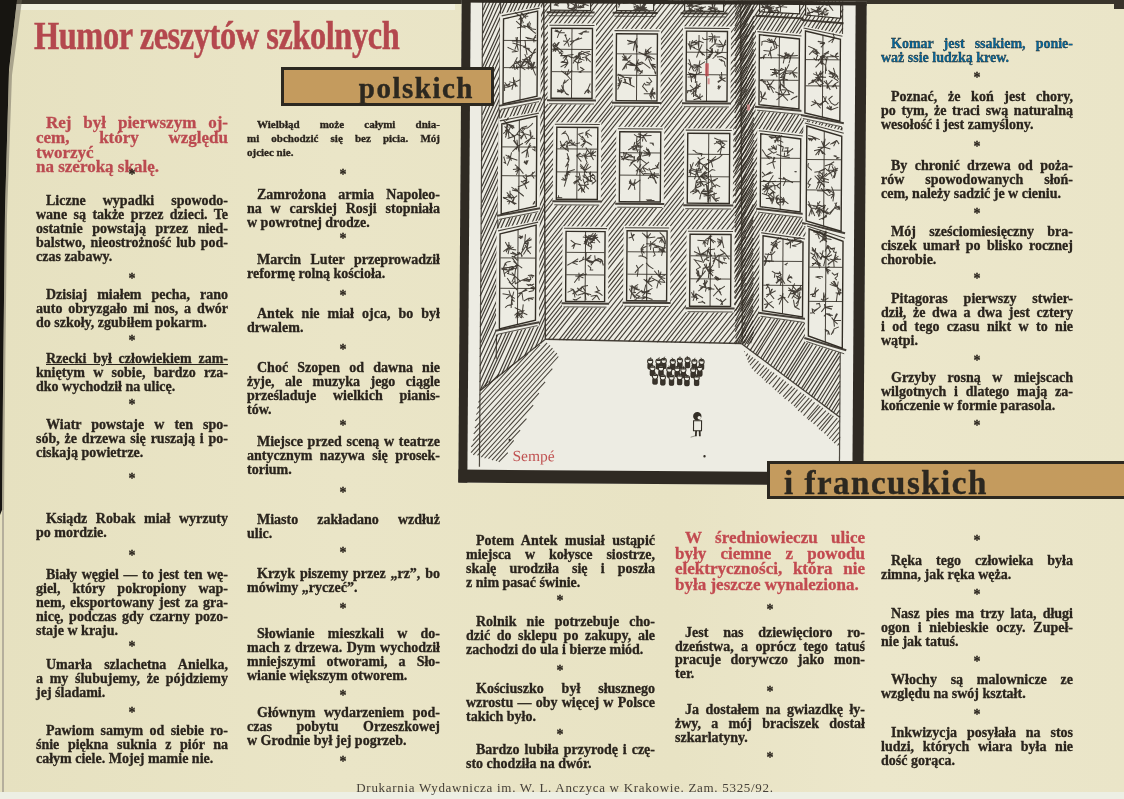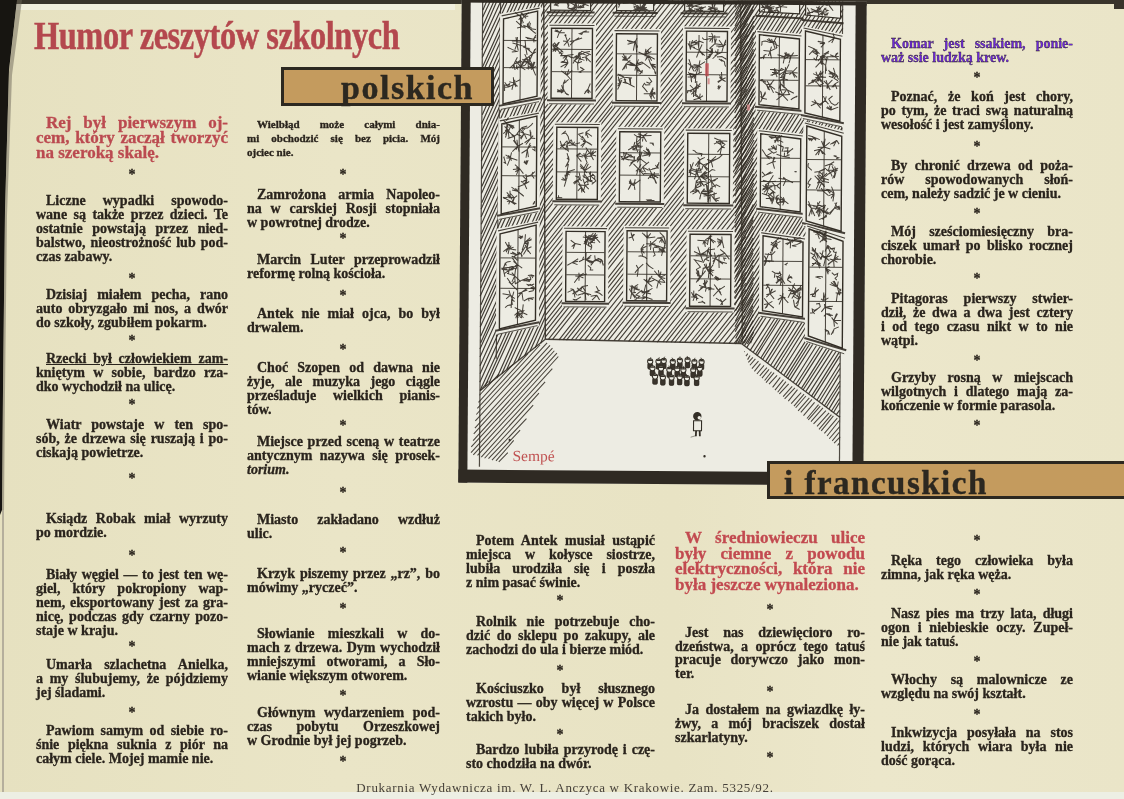--- a/index.html
+++ b/index.html
@@ -359,26 +359,26 @@
       <circle cx="110" cy="36" r="1.0" fill="#332e26"></circle>
     </g>
     <g>
       <rect x="6" y="0" width="9" height="484" fill="#2f2a23"></rect>
       <rect x="400" y="0" width="11" height="484" fill="#2f2a23"></rect>
       <rect x="6" y="471" width="405" height="13" fill="#2f2a23"></rect>
       <rect x="6" y="0" width="405" height="4" fill="#2f2a23"></rect>
     </g>
   </svg>
 <div style="position:absolute;left:281px;top:67px;width:213px;height:39px;background:#c49b5e;border:3px solid #2c2820;z-index:10;"></div>
-<div style="position:absolute;left:281px;top:70px;width:193px;height:36px;text-align:right;z-index:11;font-size:34px;line-height:36px;letter-spacing:1.5px;color:#2c2820;-webkit-text-stroke:0.4px #2c2820;">polskich</div>
+<div style="position:absolute;left:281px;top:70px;width:193px;height:36px;text-align:right;z-index:11;font-size:29px;line-height:36px;letter-spacing:1.5px;color:#2c2820;-webkit-text-stroke:0.4px #2c2820;">polskich</div>
 <div style="position:absolute;left:767px;top:461px;width:357px;height:38px;background:#c49b5e;border:3px solid #2c2820;border-right:none;z-index:10;"></div>
 <div style="position:absolute;left:784px;top:465px;width:340px;height:36px;text-align:left;z-index:11;font-size:33px;line-height:36px;letter-spacing:1.5px;color:#2c2820;-webkit-text-stroke:0.4px #2c2820;">i francuskich</div>
 <div style="position:absolute;left:36px;top:116px;width:192px;font-size:17px;line-height:14.8px;color:#bb4a50;-webkit-text-stroke:0.3px #bb4a50;">
     <div style="text-align:justify;text-align-last:justify;text-indent:10px;">Rej był pierwszym oj-</div>
-    <div style="text-align:justify;text-align-last:justify;">cem, który zaczął tworzyć</div>
+    <div style="text-align:justify;text-align-last:justify;">cem, który względu tworzyć</div>
     <div style="text-align:justify;text-align-last:left;">na szeroką skalę.</div>
   </div>
 <div style="position:absolute;left:112px;top:169px;width:40px;text-align:center;font-size:14px;line-height:12px;color:#2a241d;-webkit-text-stroke:0.3px #2a241d;">*</div>
 <div style="position:absolute;left:36px;top:194px;width:192px;font-size:14px;line-height:13.9px;color:#2a241d;-webkit-text-stroke:0.3px #2a241d;">
     <div style="text-align:justify;text-align-last:justify;text-indent:10px;">Liczne wypadki spowodo-</div>
     <div style="text-align:justify;text-align-last:justify;">wane są także przez dzieci. Te</div>
     <div style="text-align:justify;text-align-last:justify;">ostatnie powstają przez nied-</div>
     <div style="text-align:justify;text-align-last:justify;">balstwo, nieostrożność lub pod-</div>
     <div style="text-align:justify;text-align-last:left;">czas zabawy.</div>
   </div>
@@ -450,21 +450,21 @@
 <div style="position:absolute;left:247px;top:361px;width:193px;font-size:14px;line-height:13.9px;color:#2a241d;-webkit-text-stroke:0.3px #2a241d;">
     <div style="text-align:justify;text-align-last:justify;text-indent:10px;">Choć Szopen od dawna nie</div>
     <div style="text-align:justify;text-align-last:justify;">żyje, ale muzyka jego ciągle</div>
     <div style="text-align:justify;text-align-last:justify;">prześladuje wielkich pianis-</div>
     <div style="text-align:justify;text-align-last:left;">tów.</div>
   </div>
 <div style="position:absolute;left:323px;top:420px;width:40px;text-align:center;font-size:14px;line-height:12px;color:#2a241d;-webkit-text-stroke:0.3px #2a241d;">*</div>
 <div style="position:absolute;left:247px;top:435px;width:193px;font-size:14px;line-height:13.9px;color:#2a241d;-webkit-text-stroke:0.3px #2a241d;">
     <div style="text-align:justify;text-align-last:justify;text-indent:10px;">Miejsce przed sceną w teatrze</div>
     <div style="text-align:justify;text-align-last:justify;">antycznym nazywa się prosek-</div>
-    <div style="text-align:justify;text-align-last:left;font-style:italic;">torium.</div>
+    <div style="text-align:justify;text-align-last:left;">torium.</div>
   </div>
 <div style="position:absolute;left:323px;top:487px;width:40px;text-align:center;font-size:14px;line-height:12px;color:#2a241d;-webkit-text-stroke:0.3px #2a241d;">*</div>
 <div style="position:absolute;left:247px;top:513px;width:193px;font-size:14px;line-height:13.9px;color:#2a241d;-webkit-text-stroke:0.3px #2a241d;">
     <div style="text-align:justify;text-align-last:justify;text-indent:10px;">Miasto zakładano wzdłuż</div>
     <div style="text-align:justify;text-align-last:left;">ulic.</div>
   </div>
 <div style="position:absolute;left:323px;top:547px;width:40px;text-align:center;font-size:14px;line-height:12px;color:#2a241d;-webkit-text-stroke:0.3px #2a241d;">*</div>
 <div style="position:absolute;left:247px;top:567px;width:193px;font-size:14px;line-height:13.9px;color:#2a241d;-webkit-text-stroke:0.3px #2a241d;">
     <div style="text-align:justify;text-align-last:justify;text-indent:10px;">Krzyk piszemy przez „rz”, bo</div>
     <div style="text-align:justify;text-align-last:left;">mówimy „ryczeć”.</div>
@@ -479,21 +479,21 @@
 <div style="position:absolute;left:323px;top:690px;width:40px;text-align:center;font-size:14px;line-height:12px;color:#2a241d;-webkit-text-stroke:0.3px #2a241d;">*</div>
 <div style="position:absolute;left:247px;top:706px;width:193px;font-size:14px;line-height:13.9px;color:#2a241d;-webkit-text-stroke:0.3px #2a241d;">
     <div style="text-align:justify;text-align-last:justify;text-indent:10px;">Głównym wydarzeniem pod-</div>
     <div style="text-align:justify;text-align-last:justify;">czas pobytu Orzeszkowej</div>
     <div style="text-align:justify;text-align-last:left;">w Grodnie był jej pogrzeb.</div>
   </div>
 <div style="position:absolute;left:323px;top:756px;width:40px;text-align:center;font-size:14px;line-height:12px;color:#2a241d;-webkit-text-stroke:0.3px #2a241d;">*</div>
 <div style="position:absolute;left:466px;top:534px;width:189px;font-size:14px;line-height:13.9px;color:#2a241d;-webkit-text-stroke:0.3px #2a241d;">
     <div style="text-align:justify;text-align-last:justify;text-indent:10px;">Potem Antek musiał ustąpić</div>
     <div style="text-align:justify;text-align-last:justify;">miejsca w kołysce siostrze,</div>
-    <div style="text-align:justify;text-align-last:justify;">lubiła urodziła się i poszła</div>
+    <div style="text-align:justify;text-align-last:justify;">skalę urodziła się i poszła</div>
     <div style="text-align:justify;text-align-last:left;">z nim pasać świnie.</div>
   </div>
 <div style="position:absolute;left:540px;top:595px;width:40px;text-align:center;font-size:14px;line-height:12px;color:#2a241d;-webkit-text-stroke:0.3px #2a241d;">*</div>
 <div style="position:absolute;left:466px;top:615px;width:189px;font-size:14px;line-height:13.9px;color:#2a241d;-webkit-text-stroke:0.3px #2a241d;">
     <div style="text-align:justify;text-align-last:justify;text-indent:10px;">Rolnik nie potrzebuje cho-</div>
     <div style="text-align:justify;text-align-last:justify;">dzić do sklepu po zakupy, ale</div>
     <div style="text-align:justify;text-align-last:left;">zachodzi do ula i bierze miód.</div>
   </div>
 <div style="position:absolute;left:540px;top:665px;width:40px;text-align:center;font-size:14px;line-height:12px;color:#2a241d;-webkit-text-stroke:0.3px #2a241d;">*</div>
 <div style="position:absolute;left:466px;top:682px;width:189px;font-size:14px;line-height:13.9px;color:#2a241d;-webkit-text-stroke:0.3px #2a241d;">
@@ -519,21 +519,21 @@
     <div style="text-align:justify;text-align-last:justify;">pracuje dorywczo jako mon-</div>
     <div style="text-align:justify;text-align-last:left;">ter.</div>
   </div>
 <div style="position:absolute;left:750px;top:686px;width:40px;text-align:center;font-size:14px;line-height:12px;color:#2a241d;-webkit-text-stroke:0.3px #2a241d;">*</div>
 <div style="position:absolute;left:675px;top:703px;width:190px;font-size:14px;line-height:13.9px;color:#2a241d;-webkit-text-stroke:0.3px #2a241d;">
     <div style="text-align:justify;text-align-last:justify;text-indent:10px;">Ja dostałem na gwiazdkę ły-</div>
     <div style="text-align:justify;text-align-last:justify;">żwy, a mój braciszek dostał</div>
     <div style="text-align:justify;text-align-last:left;">szkarlatyny.</div>
   </div>
 <div style="position:absolute;left:750px;top:752px;width:40px;text-align:center;font-size:14px;line-height:12px;color:#2a241d;-webkit-text-stroke:0.3px #2a241d;">*</div>
-<div style="position:absolute;left:881px;top:37px;width:192px;font-size:14px;line-height:13.9px;color:#6d28d9;-webkit-text-stroke:0.3px #2a241d;">
+<div style="position:absolute;left:881px;top:37px;width:192px;font-size:14px;line-height:13.9px;color:#0369a1;-webkit-text-stroke:0.3px #2a241d;">
     <div style="text-align:justify;text-align-last:justify;text-indent:10px;">Komar jest ssakiem, ponie-</div>
     <div style="text-align:justify;text-align-last:left;">waż ssie ludzką krew.</div>
   </div>
 <div style="position:absolute;left:957px;top:72px;width:40px;text-align:center;font-size:14px;line-height:12px;color:#2a241d;-webkit-text-stroke:0.3px #2a241d;">*</div>
 <div style="position:absolute;left:881px;top:90px;width:192px;font-size:14px;line-height:13.9px;color:#2a241d;-webkit-text-stroke:0.3px #2a241d;">
     <div style="text-align:justify;text-align-last:justify;text-indent:10px;">Poznać, że koń jest chory,</div>
     <div style="text-align:justify;text-align-last:justify;">po tym, że traci swą naturalną</div>
     <div style="text-align:justify;text-align-last:left;">wesołość i jest zamyślony.</div>
   </div>
 <div style="position:absolute;left:957px;top:141px;width:40px;text-align:center;font-size:14px;line-height:12px;color:#2a241d;-webkit-text-stroke:0.3px #2a241d;">*</div>

